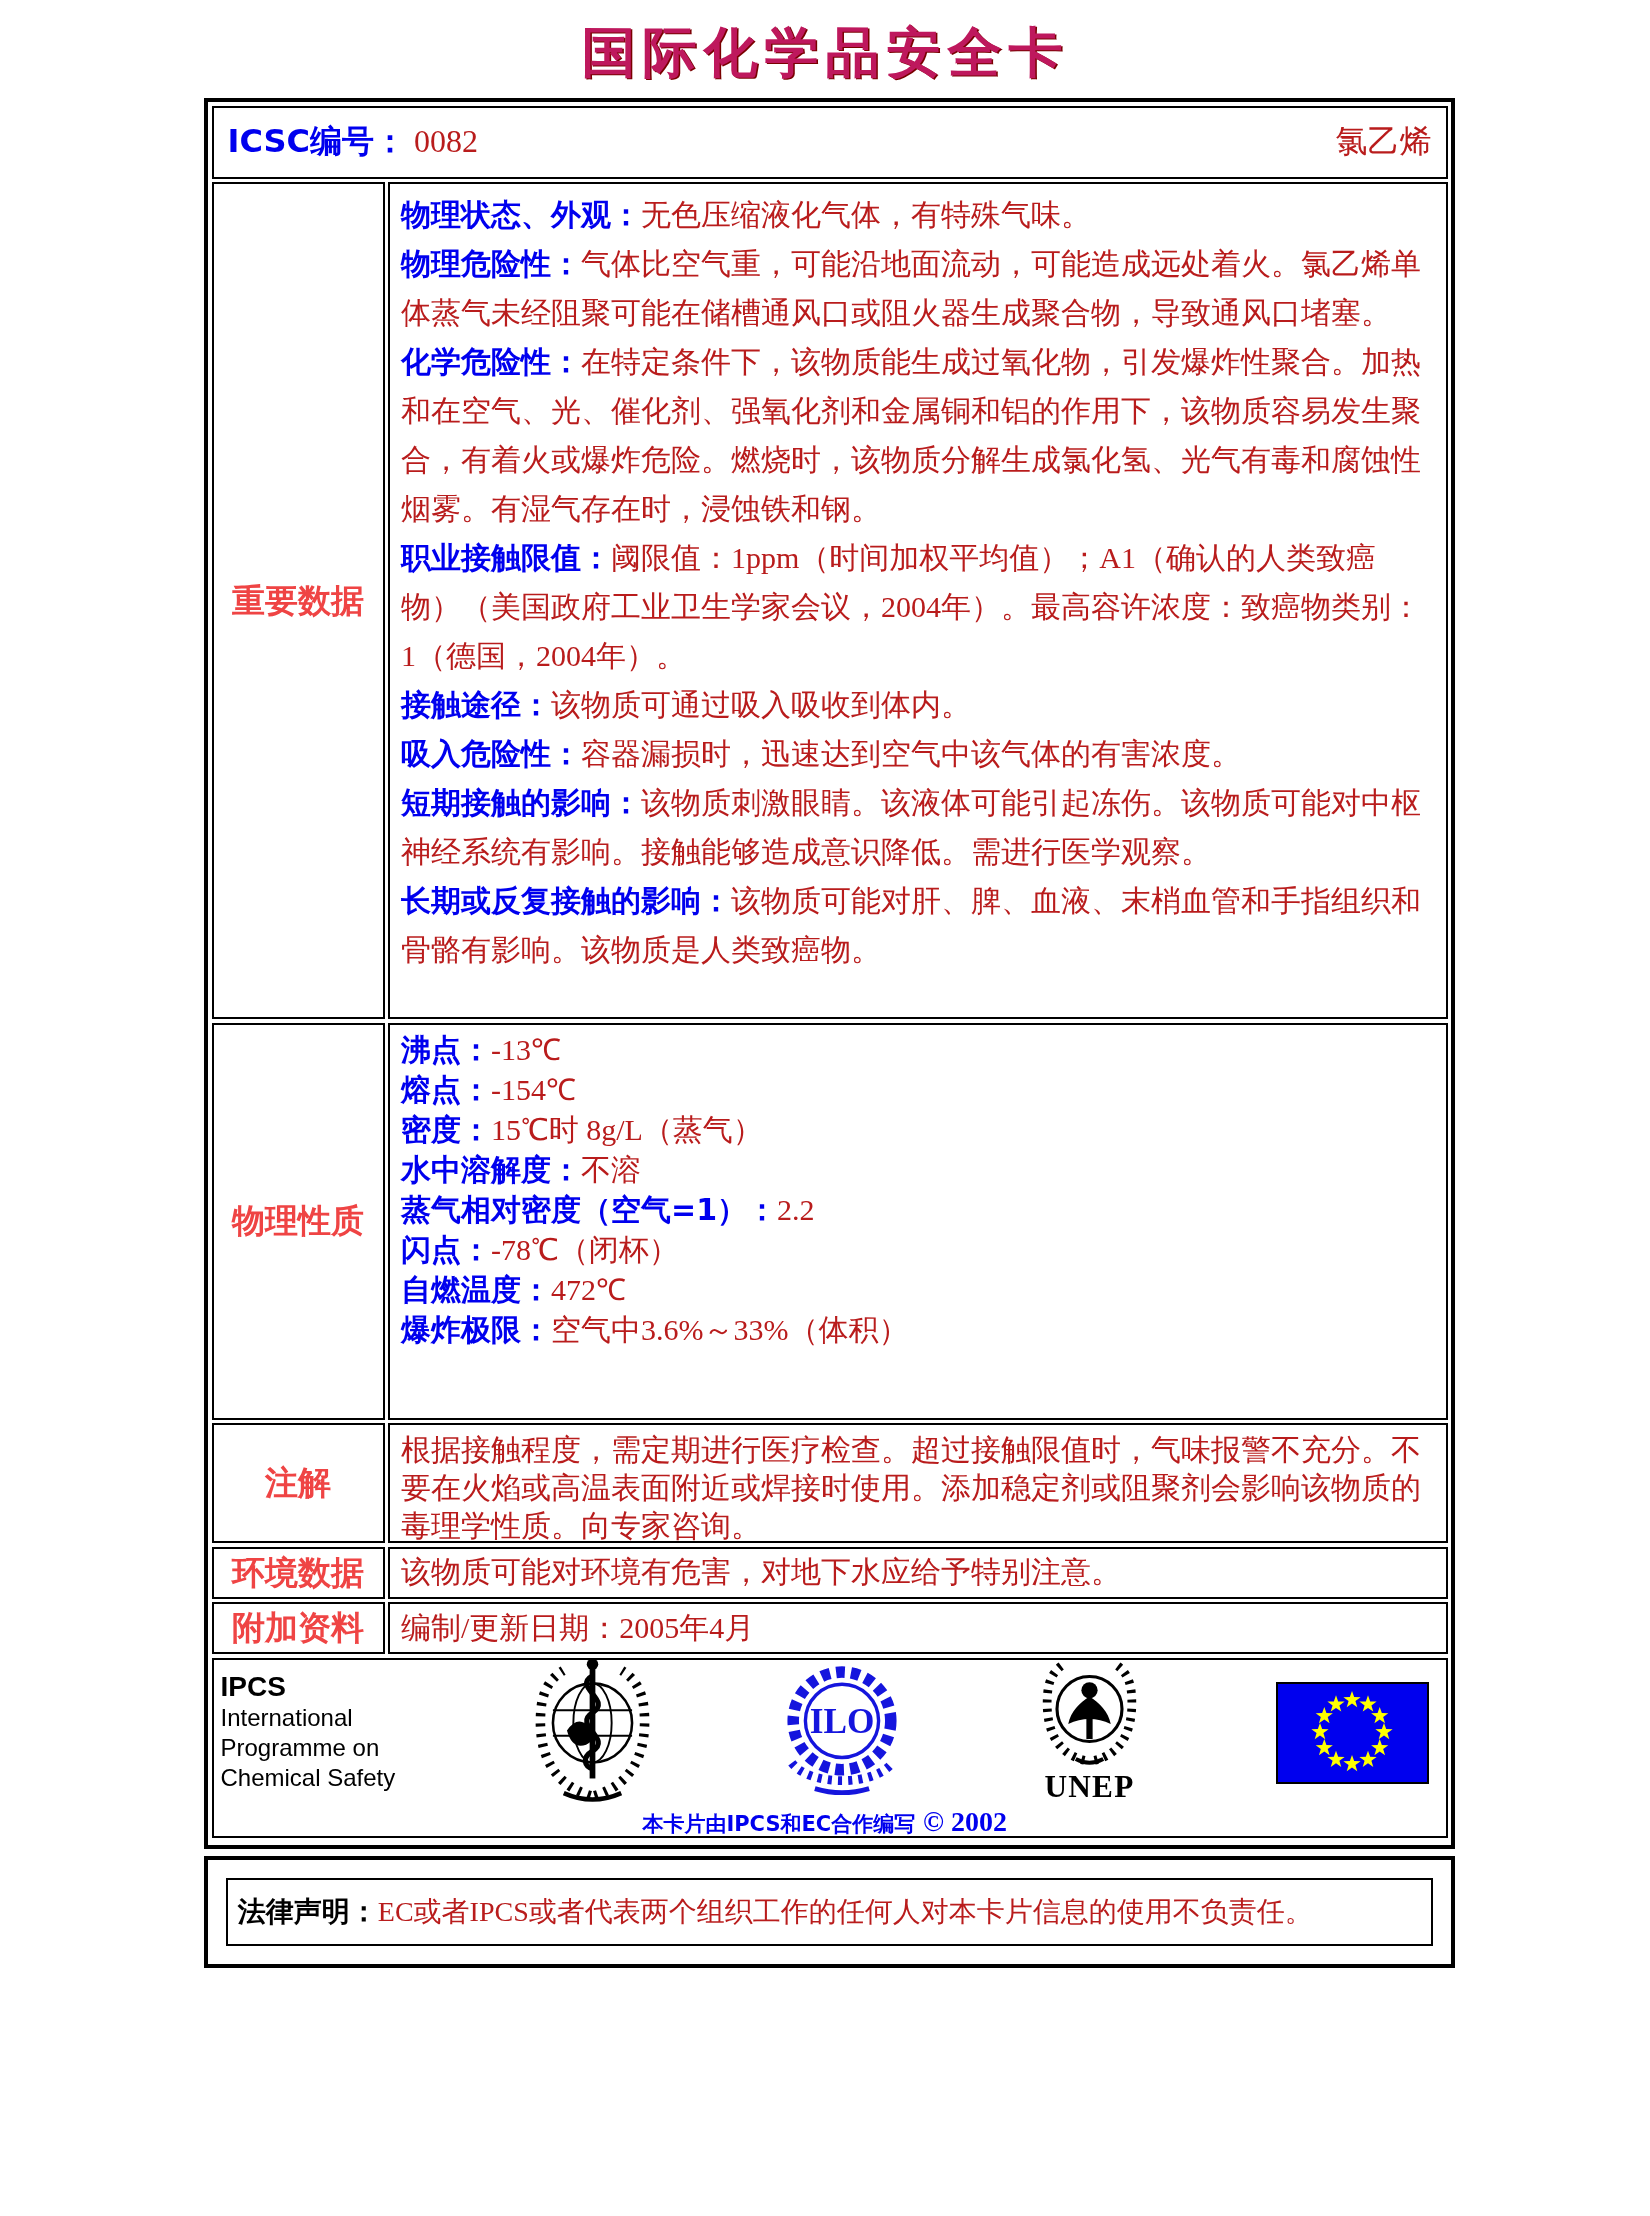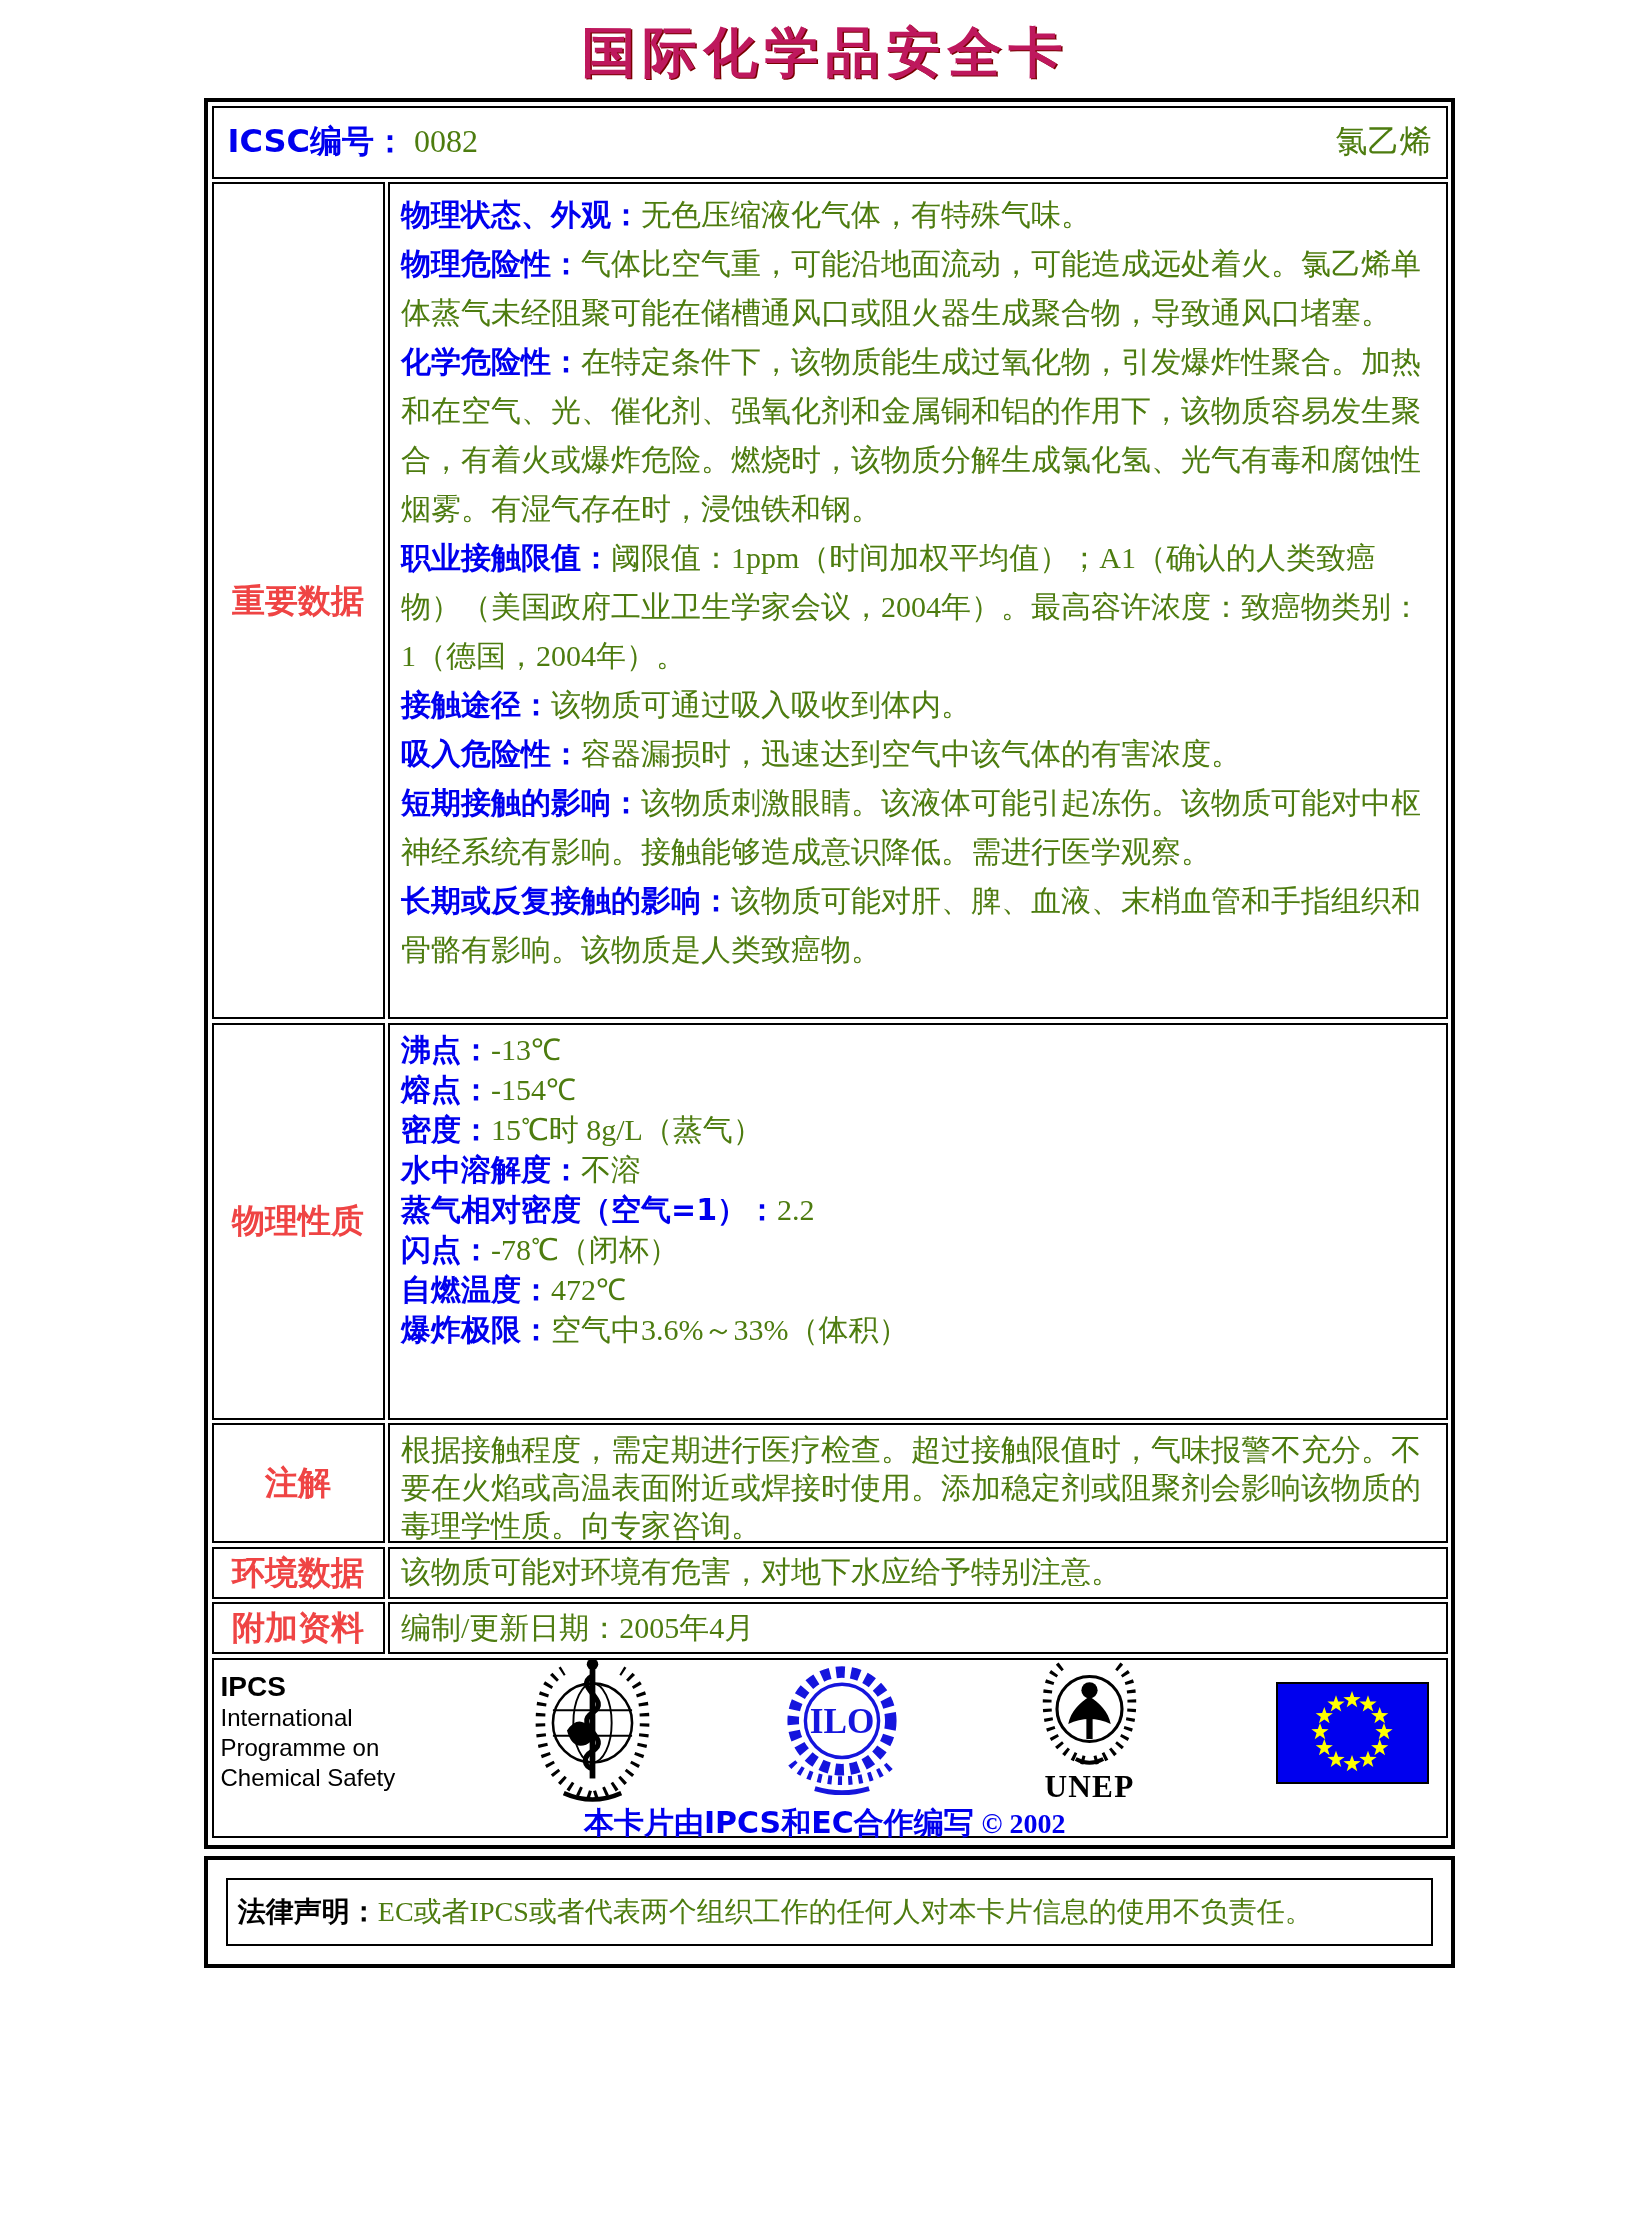--- a/index.html
+++ b/index.html
@@ -20,21 +20,21 @@
   .row{display:flex;gap:3.5px;margin-bottom:3.5px;}
   .row:last-child{margin-bottom:4px;}
   .cell{border:2.8px solid #000;box-sizing:border-box;background:#fff;}
   .label-cell{
     flex:0 0 173px;display:flex;align-items:center;justify-content:center;
     text-align:center;color:#ef4444;font-family:"DejaVu Sans",sans-serif;
     font-weight:bold;font-size:33px;line-height:1.2;
   }
   .content-cell{flex:1 1 auto;padding:5.6px 11px;font-size:30px;min-width:0;}
   .k{color:#0000EE;font-family:"DejaVu Sans",sans-serif;font-weight:bold;}
-  .v{color:#4d7c0f;}
+  .v{color:#b91c1c;}
 
   .icsc-row{height:73px;}
   .icsc-row .content-cell{
     display:flex;align-items:center;justify-content:space-between;
     font-size:32px;padding:5.6px 14px;
   }
   .important-row{height:837px;}
   .important-row .content-cell{line-height:49px;}
   .important-row p{margin:0;}
   .physical-row{height:397px;}
@@ -53,21 +53,21 @@
   .ipcs-name{font-size:28px;font-weight:bold;line-height:1.1;}
   .ipcs-line{font-size:24px;line-height:1.25;}
   .logo{flex:0 0 auto;}
   .eu-flag{
     width:153px;height:102px;background:#0000EE;border:2.8px solid #000;
     box-sizing:border-box;position:relative;
   }
   .footer-caption{
     text-align:center;font-size:31px;margin-top:1.4px;
   }
-  .footer-caption .k{font-size:30px;}
+  .footer-caption .k{font-size:21px;}
   .copyright{color:#0000EE;font-family:"Liberation Serif",serif;font-size:28px;font-weight:bold;}
   .legal-box{
     position:absolute;left:204px;top:1856px;width:1251px;
     border:4.9px solid #000;padding:18px;box-sizing:border-box;background:#fff;
   }
   .legal-inner{
     border:2.8px solid #000;padding:14px 9.8px;font-size:28px;line-height:36px;
   }
   .legal-label{
     color:#000;font-family:"DejaVu Sans",sans-serif;font-weight:bold;

